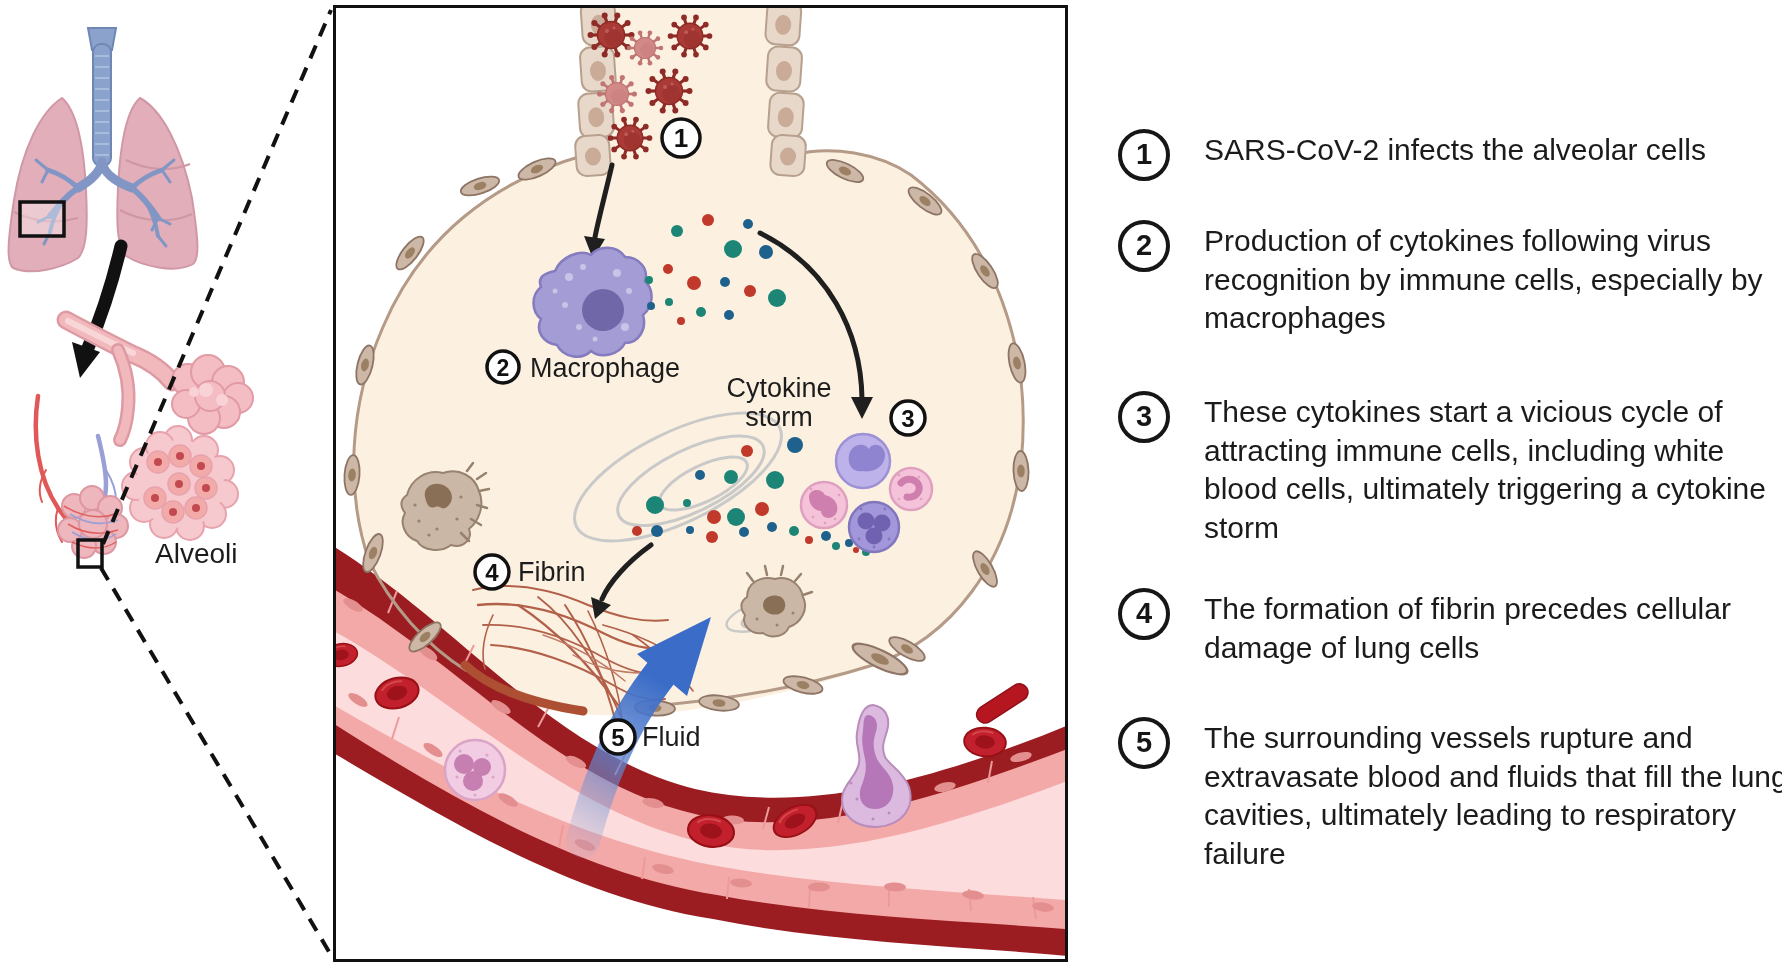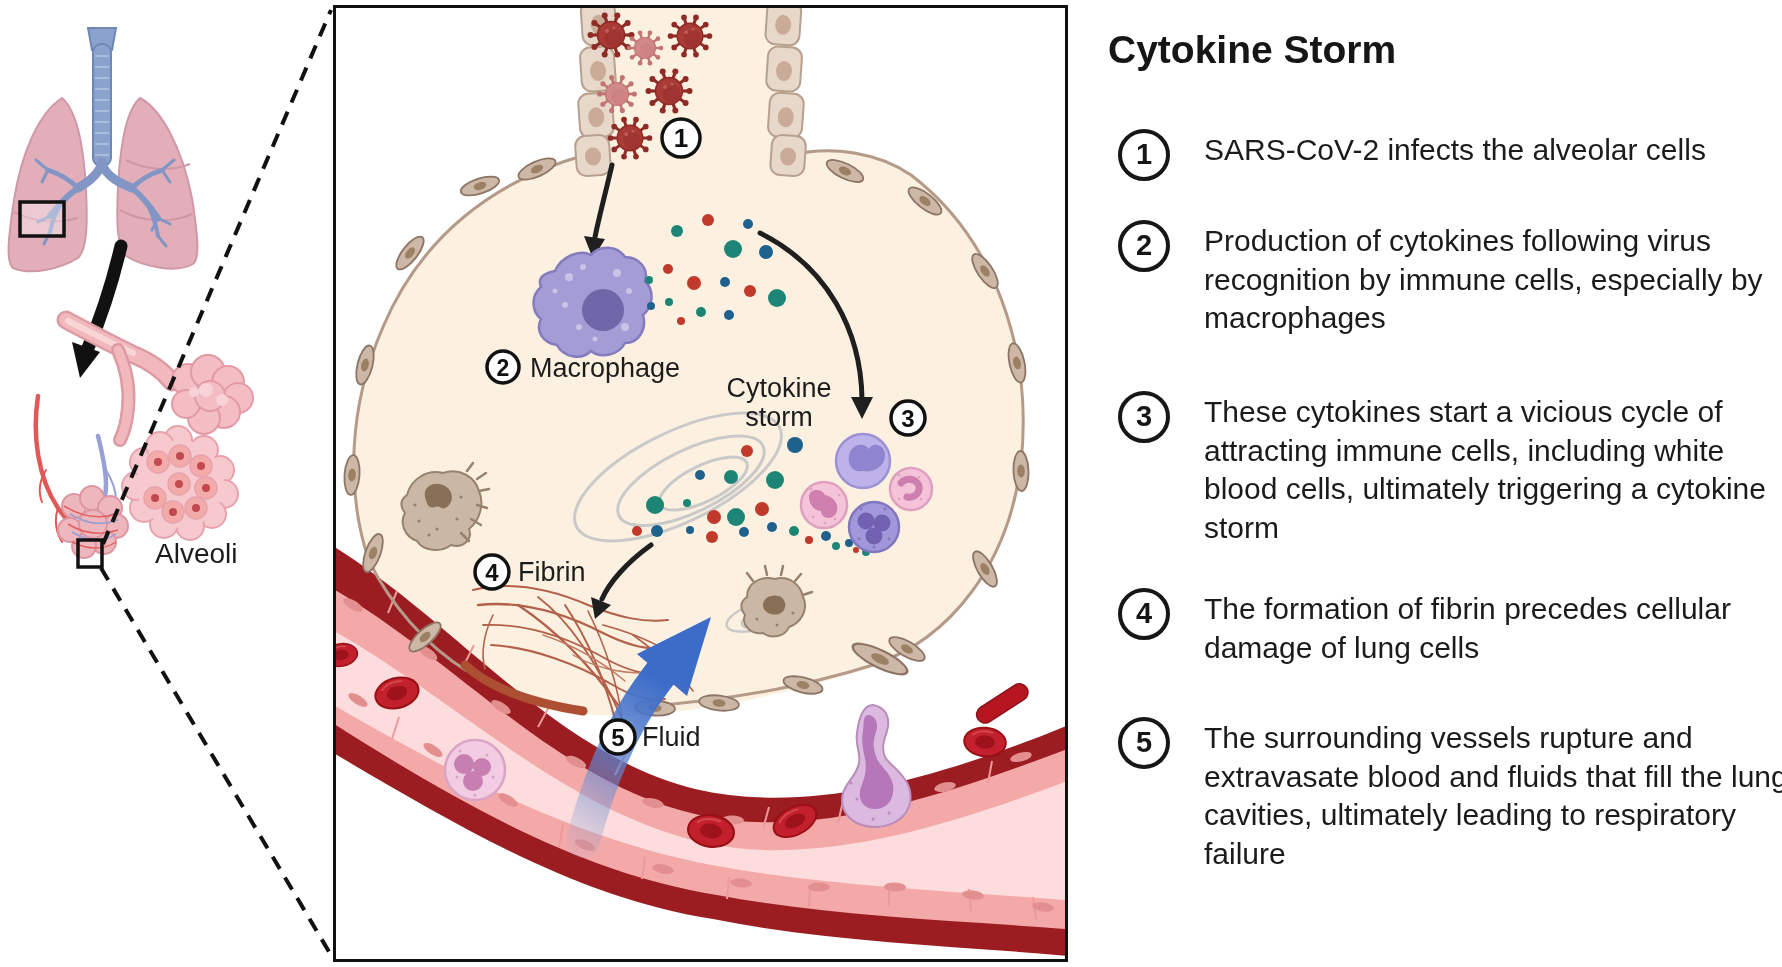--- a/index.html
+++ b/index.html
@@ -634,21 +634,20 @@
     <g>
       <circle cx="285" cy="732" r="17" fill="#ffffff" stroke="#111111" stroke-width="3.5"></circle>
       <text x="285" y="741" font-size="24" font-weight="bold" text-anchor="middle" fill="#111111">5</text>
     </g>
     <text x="309" y="741" font-size="27" fill="#1c1c1c">Fluid</text>
 
     <rect x="1.5" y="1.5" width="732" height="954" fill="none" stroke="#111111" stroke-width="3"></rect>
   </svg>
 
   <div class="legend">
-    <div class="legend-title">Cytokine Storm</div>
 
     <div class="step" style="top:129px">
       <div class="step-num">1</div>
       <div class="step-text">SARS-CoV-2 infects the alveolar cells</div>
     </div>
 
     <div class="step" style="top:220px">
       <div class="step-num">2</div>
       <div class="step-text">Production of cytokines following virus recognition by immune cells, especially by macrophages</div>
     </div>

